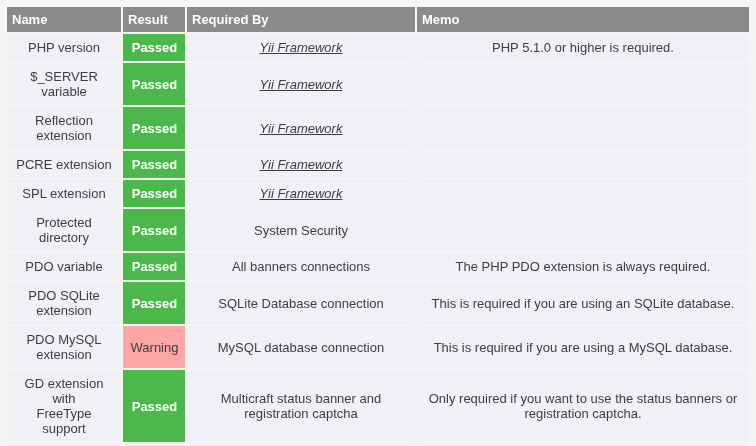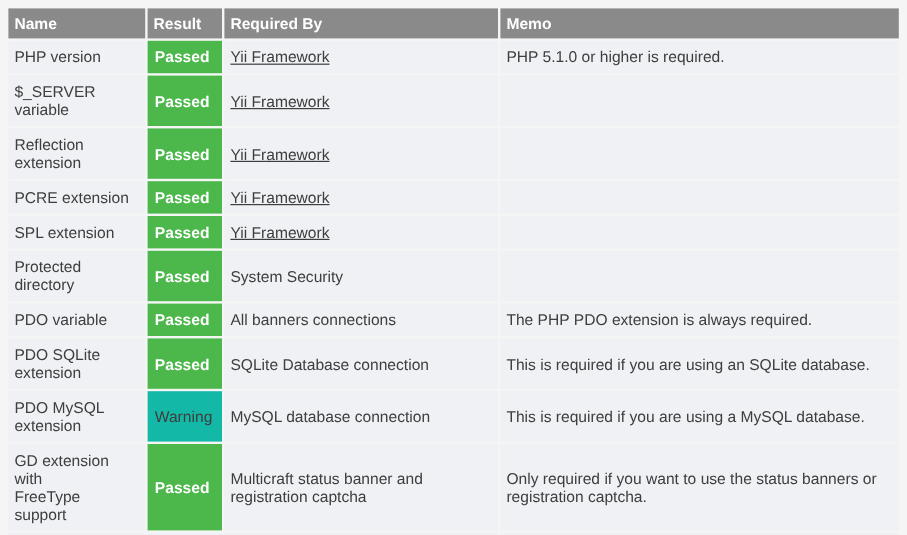--- a/index.html
+++ b/index.html
@@ -31,42 +31,43 @@
     font-size: 13px;
     text-align: left;
     padding: 5px;
     line-height: 15px;
   }
   td.cell {
     background: #eff1f4;
     padding: 6px 5px;
     line-height: 15px;
     vertical-align: middle;
-    text-align: left;
+    text-align: center;
   }
   td.name-cell { white-space: pre-line; }
   td.result-cell {
     background: #eff1f4;
     padding-left: 6px;
     margin-left: 40px;
   }
   td.result-cell.passed {
     background: #4cb84c;
     color: #ffffff;
     font-weight: bold;
   }
   td.result-cell.warning {
-    background: #14b8a6;
+    background: #fca5a5;
     color: #3e3e3e;
     font-weight: normal;
   }
   span.req-text { color: #3e3e3e; }
   span.req-text.link {
     text-decoration: underline;
     cursor: pointer;
+    font-style: italic;
   }
   tr.partial td.cell { padding: 6px 5px; }
 </style>
 </head>
 <body>
 
 <table class="req-table">
   <colgroup>
     <col class="c-name">
     <col class="c-result">

